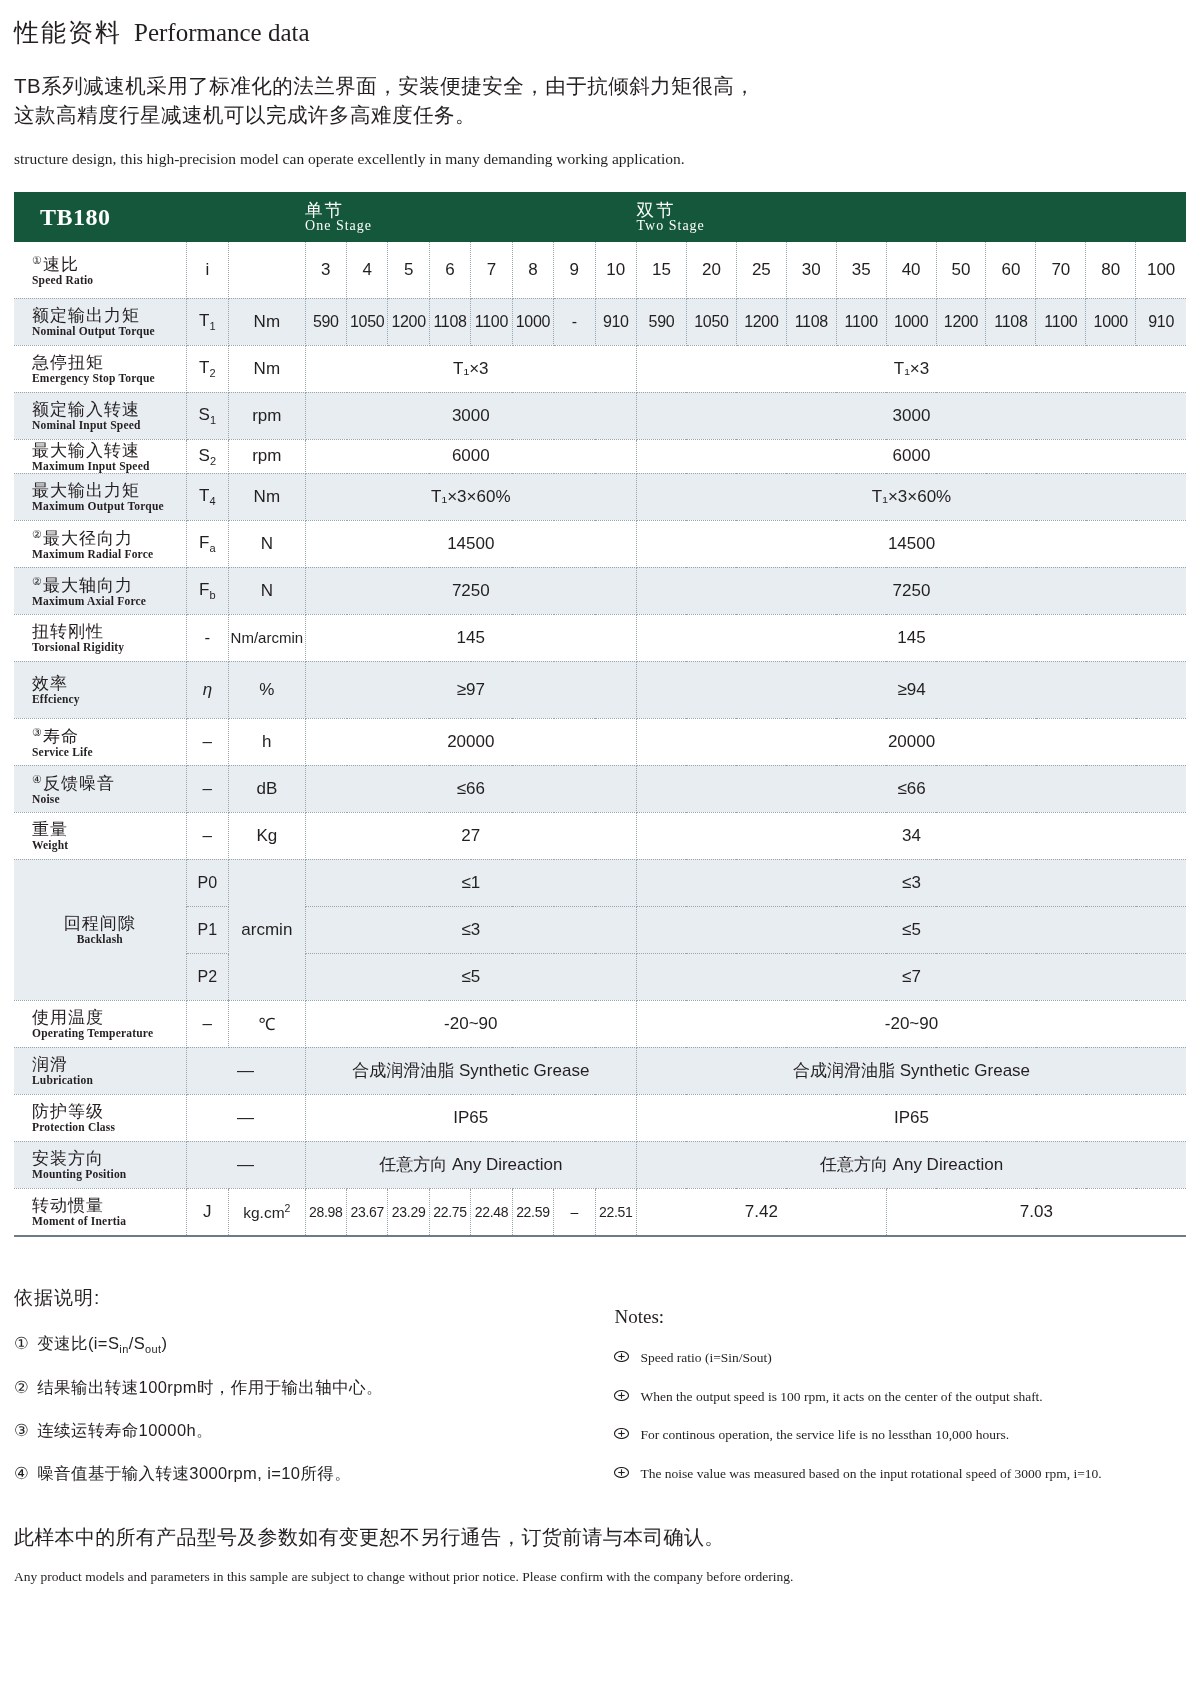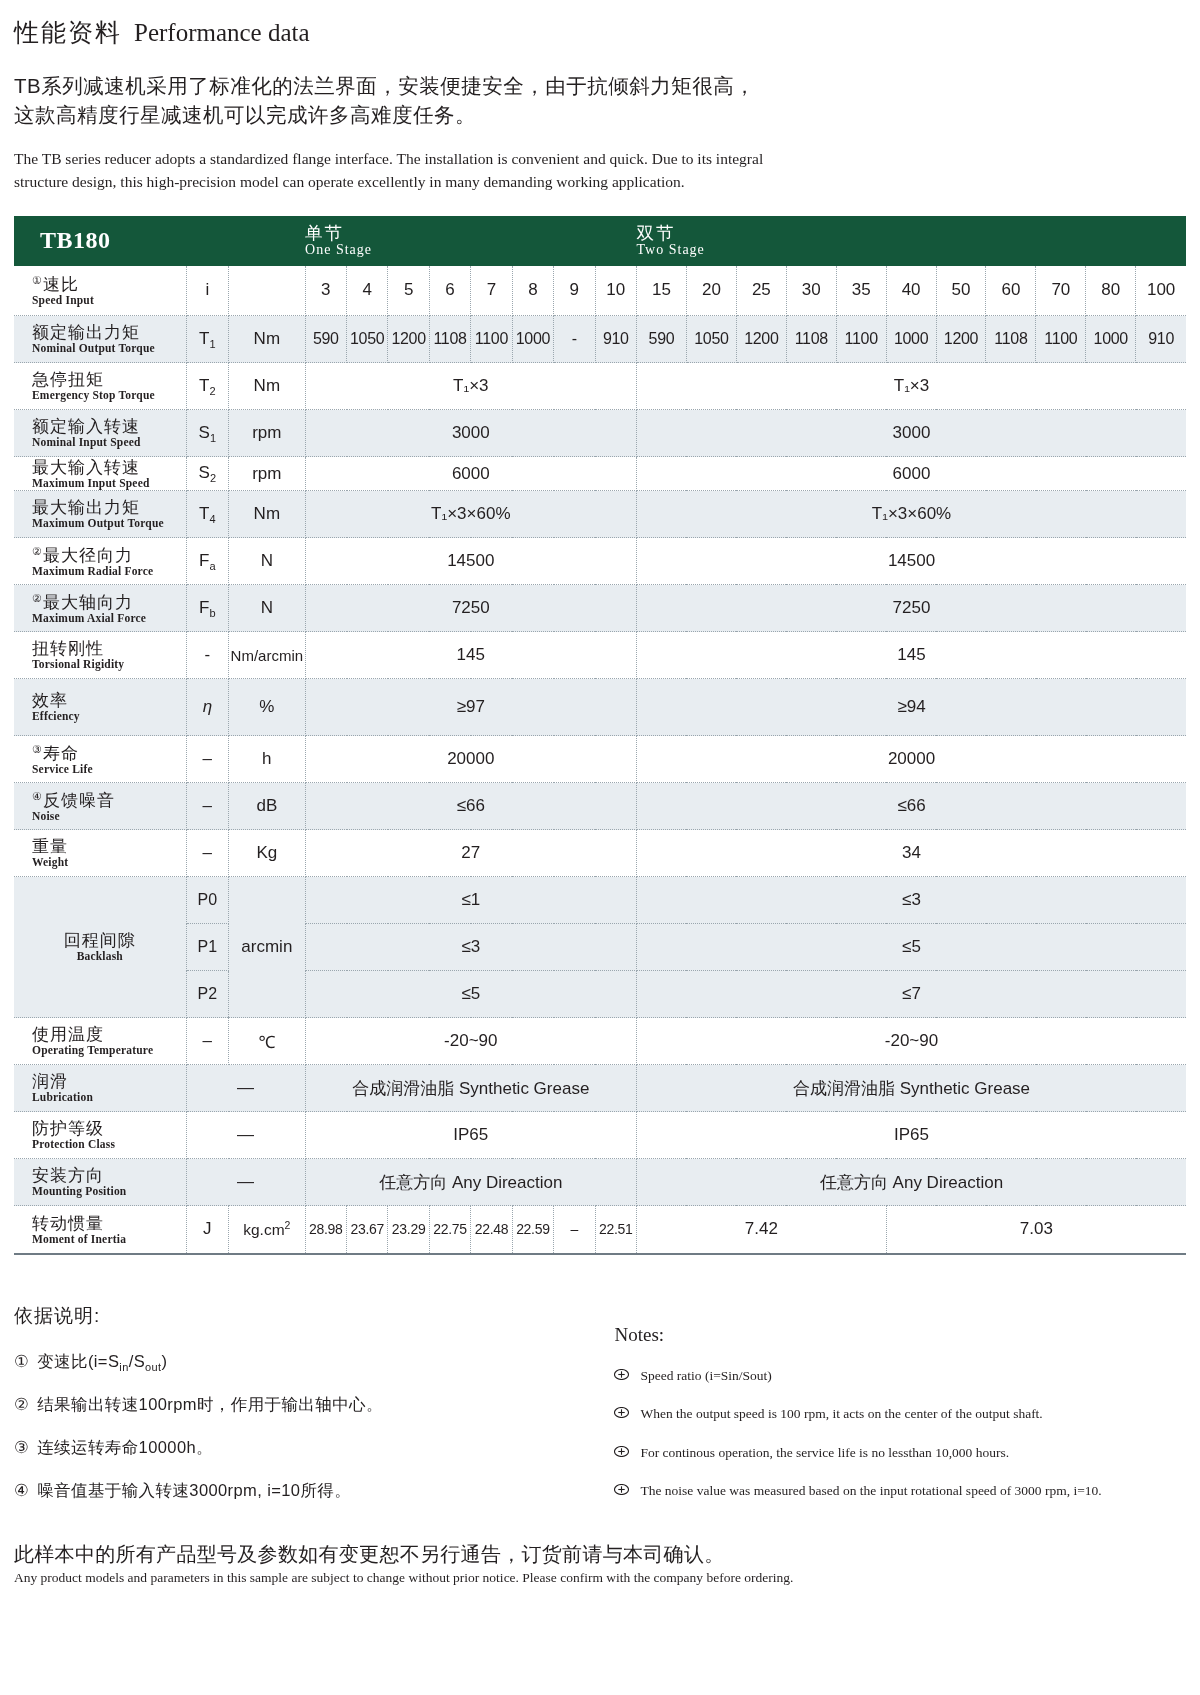--- a/index.html
+++ b/index.html
@@ -62,39 +62,38 @@
   .notes-h-en { font-family: "Liberation Serif", serif; font-size: 19px; margin-bottom: 22px; }
   .note-cn { font-size: 16.5px; margin-bottom: 21px; letter-spacing: 0.4px; }
   .note-cn .num { margin-right: 8px; }
   .note-cn sub { font-size: 11px; }
   .note-en { font-family: "Liberation Serif", serif; font-size: 13.5px; margin-bottom: 22.5px; display: flex; align-items: flex-start; }
   .note-en .bullet { display: inline-block; width: 17px; flex: 0 0 17px; color: #231f20; font-size: 13px; margin-right: 9px; margin-top: 1px; }
   .note-en .bullet svg { display:block; }
 
   .footer { margin-top: 18px; }
   .footer .cn { font-size: 20px; letter-spacing: 0.3px; }
-  .footer .en { font-family: "Liberation Serif", serif; font-size: 13.5px; margin-top: 2px; }
+  .footer .en { font-family: "Liberation Serif", serif; font-size: 13.5px; margin-top: 18px; }
 </style>
 </head>
 <body>
 
 <div class="page">
 
   <div class="title-row">
     <span class="title-cn">性能资料</span>
     <span class="title-en">Performance data</span>
   </div>
 
   <div class="intro-cn">
     <div>TB系列减速机采用了标准化的法兰界面，安装便捷安全，由于抗倾斜力矩很高，</div>
     <div>这款高精度行星减速机可以完成许多高难度任务。</div>
   </div>
 
   <div class="intro-en">
-    <div>The TB series reducer adopts a standardized flange interface. The installation  is convenient and quick. Due to its integral</div>
     <div>structure design, this high-precision model can operate excellently in many demanding working application.</div>
   </div>
 
   <div class="table-wrap">
   <table class="spec">
     <colgroup>
       <col style="width:162px">
       <col style="width:40px">
       <col style="width:72px">
       <col style="width:39px">
@@ -124,24 +123,24 @@
       <td class="hdr-stage" colspan="8">
         <span class="cn">单节</span>
         <span class="en">One  Stage</span>
       </td>
       <td class="hdr-stage" colspan="11">
         <span class="cn">双节</span>
         <span class="en">Two  Stage</span>
       </td>
     </tr>
 
-    <tr class="dat" style="height:50px">
+    <tr class="dat" style="height:56px">
       <td class="lbl">
         <span class="cn"><sup>①</sup><span>速比</span></span>
-        <span class="en">Speed Input</span>
+        <span class="en">Speed Ratio</span>
       </td>
       <td class="sym">i</td>
       <td class="unit"></td>
       <td class="ratio-cell">3</td>
       <td class="ratio-cell">4</td>
       <td class="ratio-cell">5</td>
       <td class="ratio-cell">6</td>
       <td class="ratio-cell">7</td>
       <td class="ratio-cell">8</td>
       <td class="ratio-cell">9</td>

